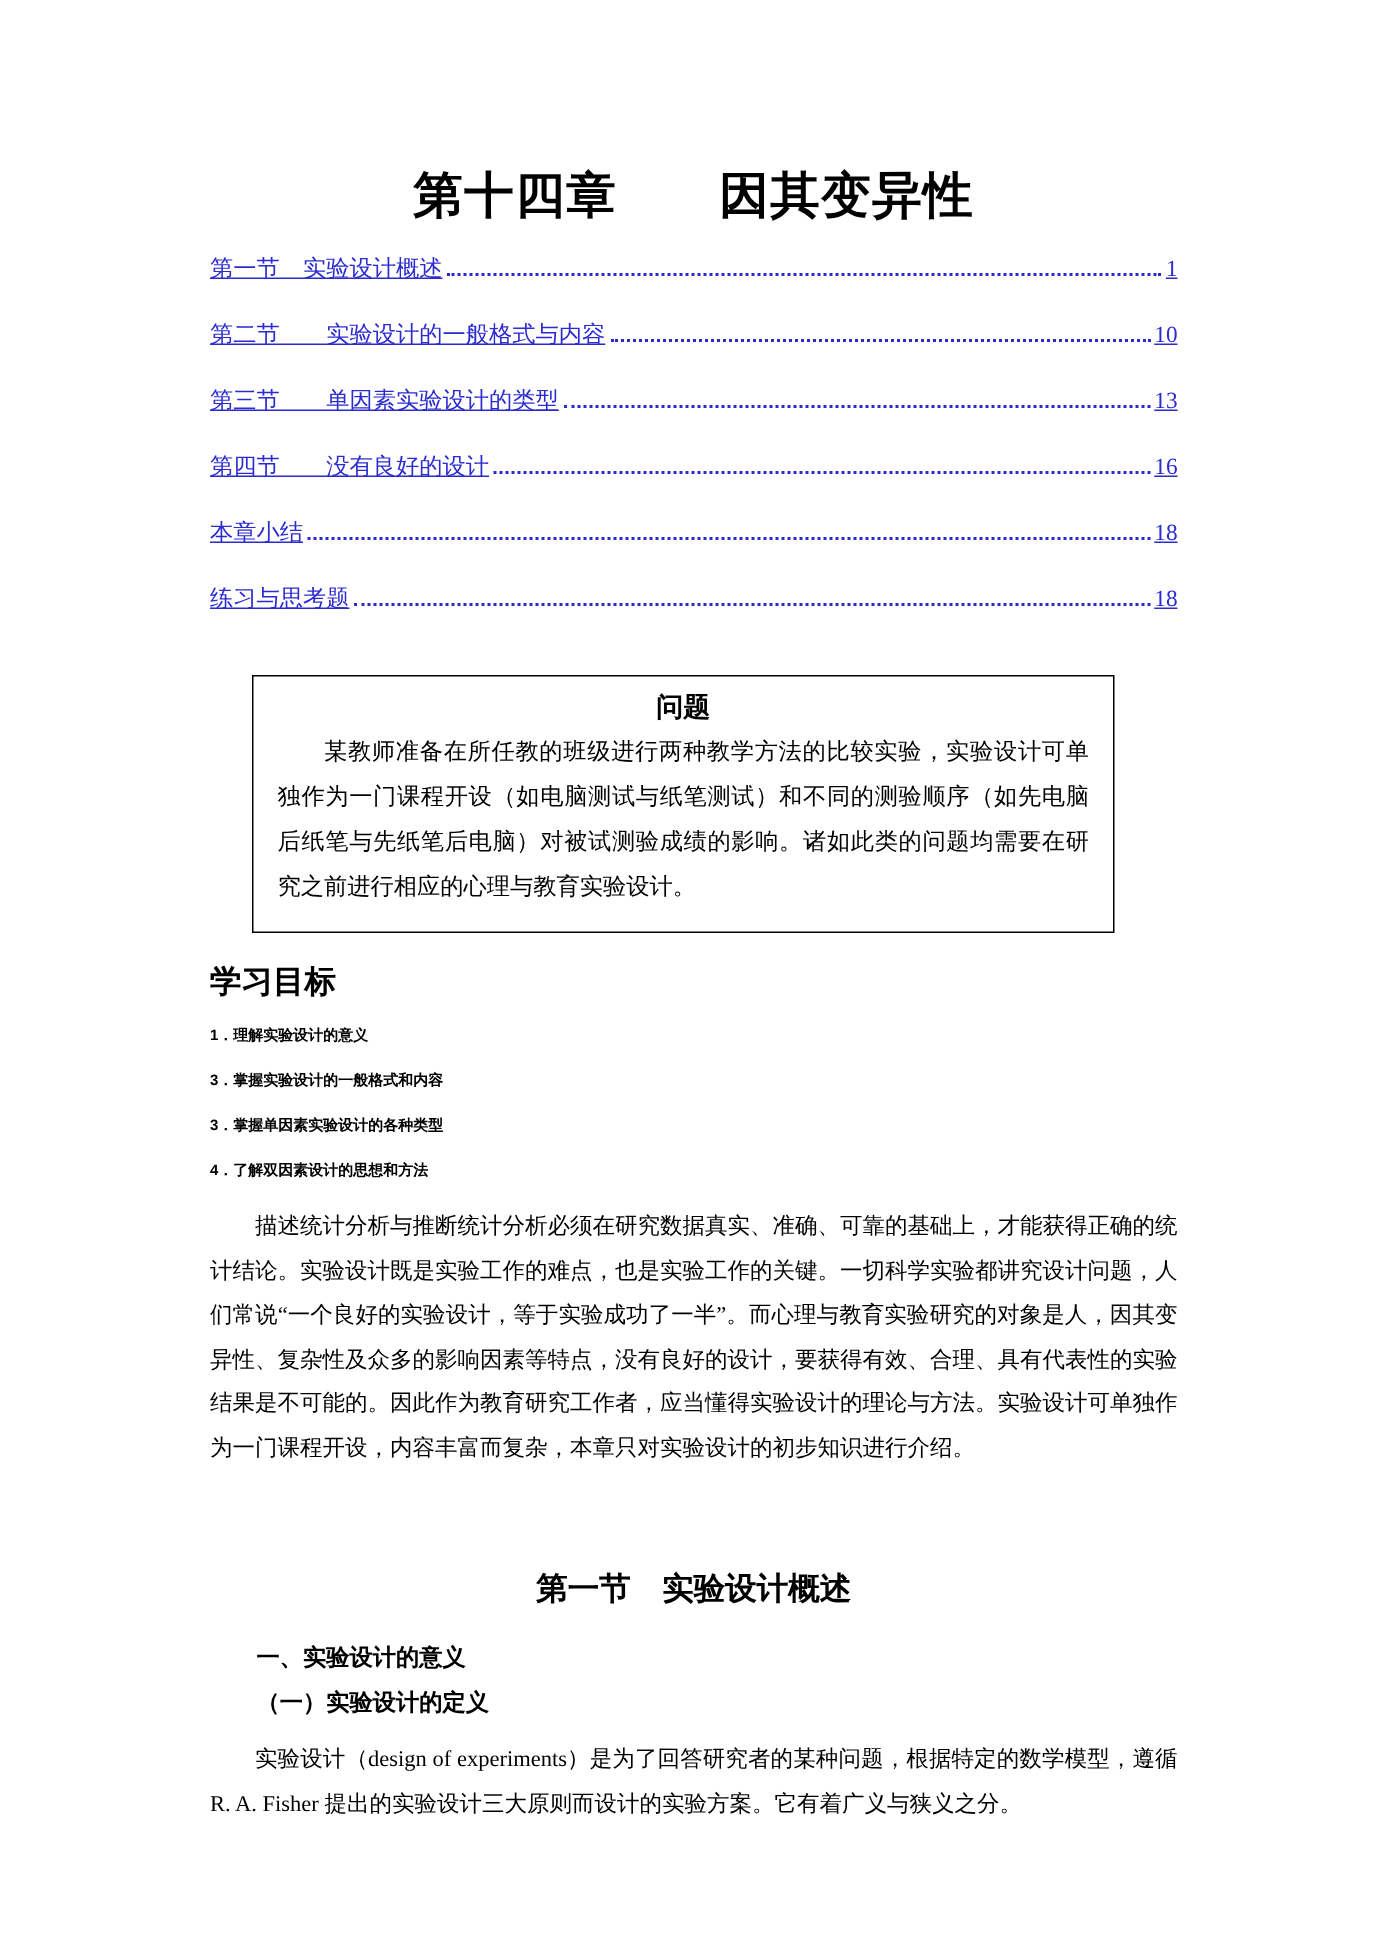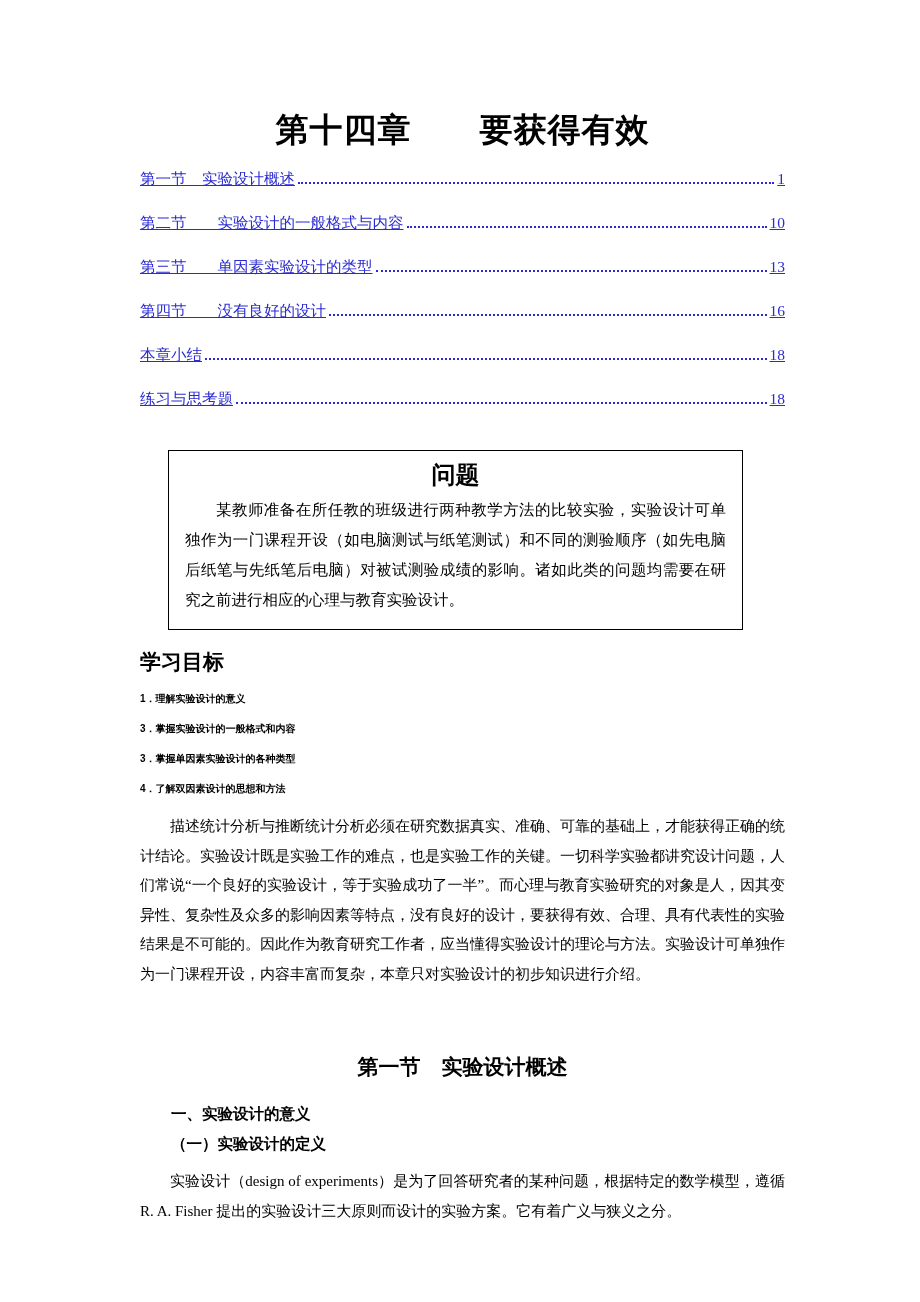--- a/index.html
+++ b/index.html
@@ -59,21 +59,21 @@
     cursor:pointer;
   }
   
   .problem-box{
     border:1px solid #000;
     margin:0 42px 0 28px;
     padding:8px 16px 14px 16px;
   }
   .problem-title{
     text-align:center;
-    font-size:24px;
+    font-size:18px;
     font-weight:bold;
     margin-bottom:4px;
   }
   .problem-body{
     font-size:15.5px;
     line-height:30px;
     text-align:justify;
     text-indent:2em;
   }
   
@@ -112,21 +112,21 @@
     line-height:30px;
     text-indent:2em;
     font-family:"Liberation Sans","DejaVu Sans",sans-serif;
   }
 </style>
 </head>
 <body>
 
 <div class="page">
 
-  <h1 class="doc-title">第十四章　　要获得有效</h1>
+  <h1 class="doc-title">第十四章　　因其变异性</h1>
 
   <nav class="toc">
     <div class="toc-entry">
       <a class="toc-label">第一节　实验设计概述</a>
       <span class="toc-dots"></span>
       <a class="toc-page">1</a>
     </div>
     <div class="toc-entry">
       <a class="toc-label">第二节　　实验设计的一般格式与内容</a>
       <span class="toc-dots"></span>

